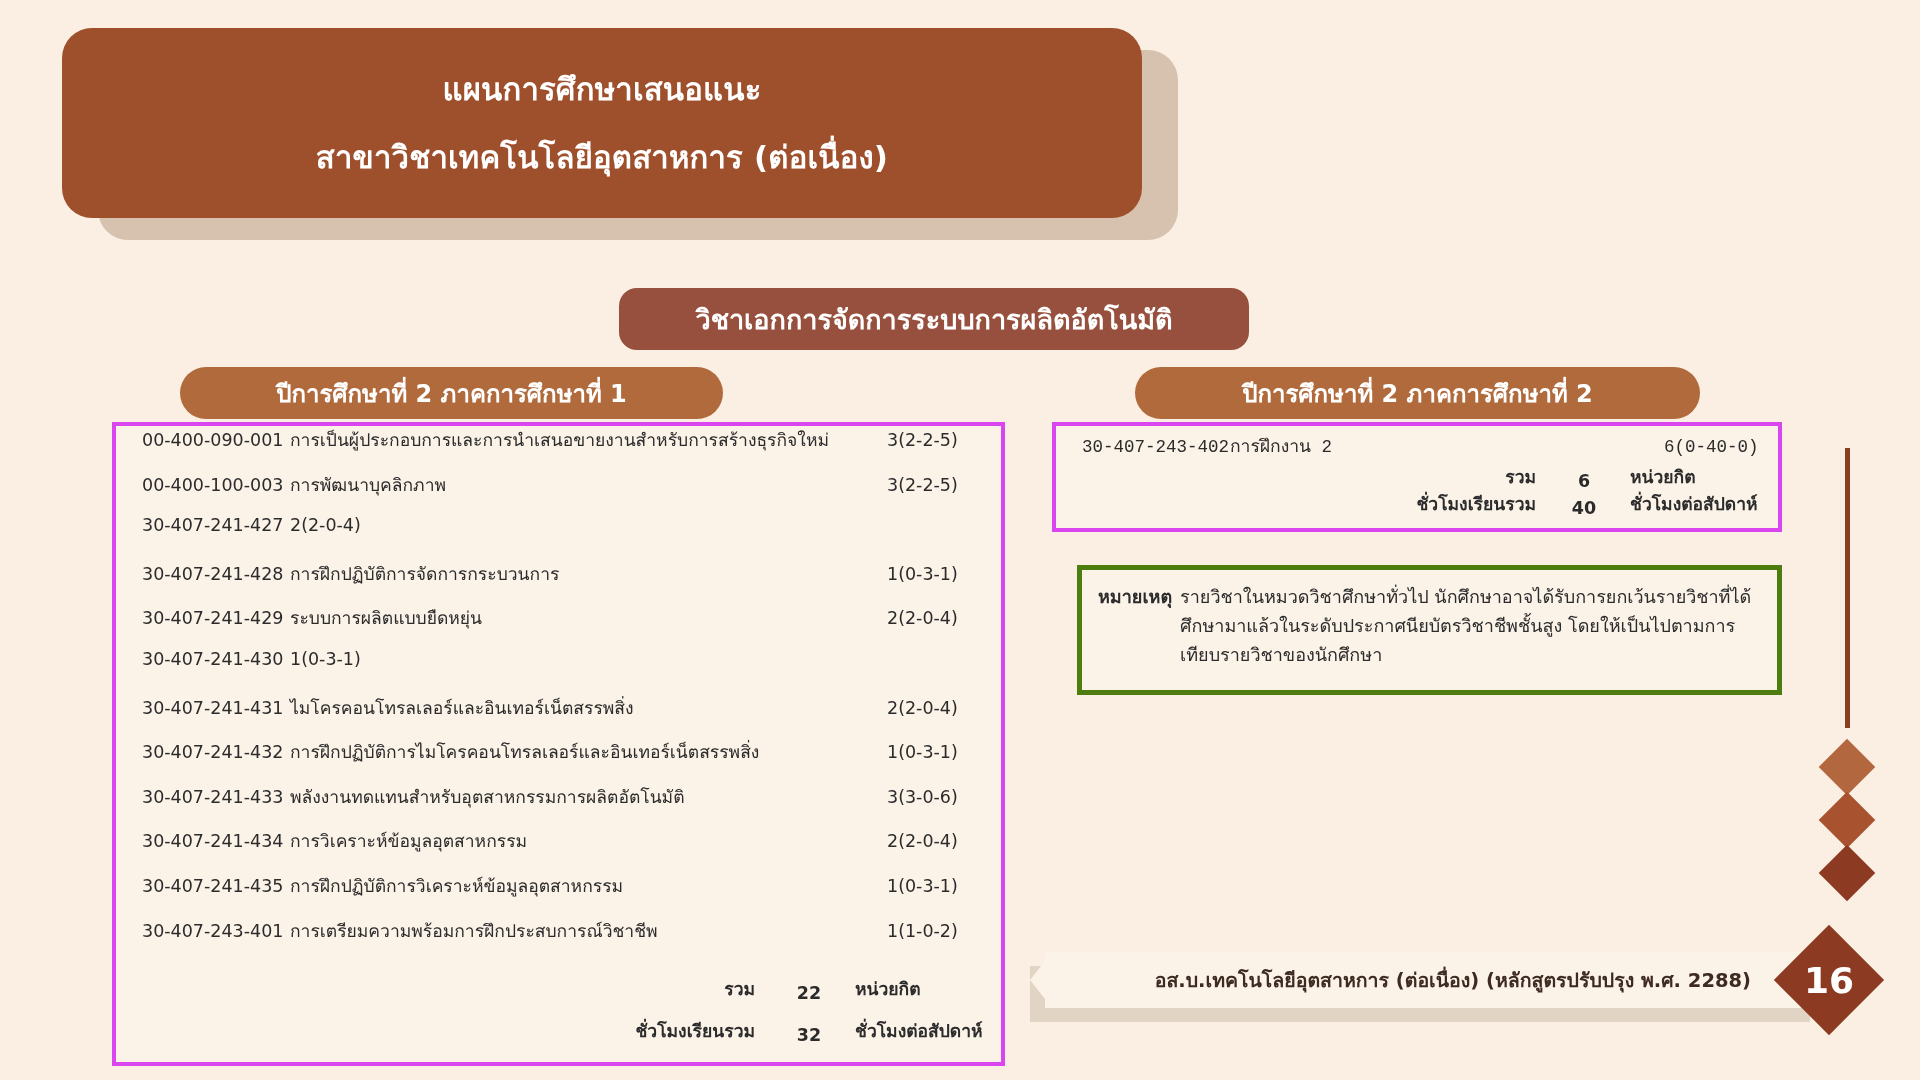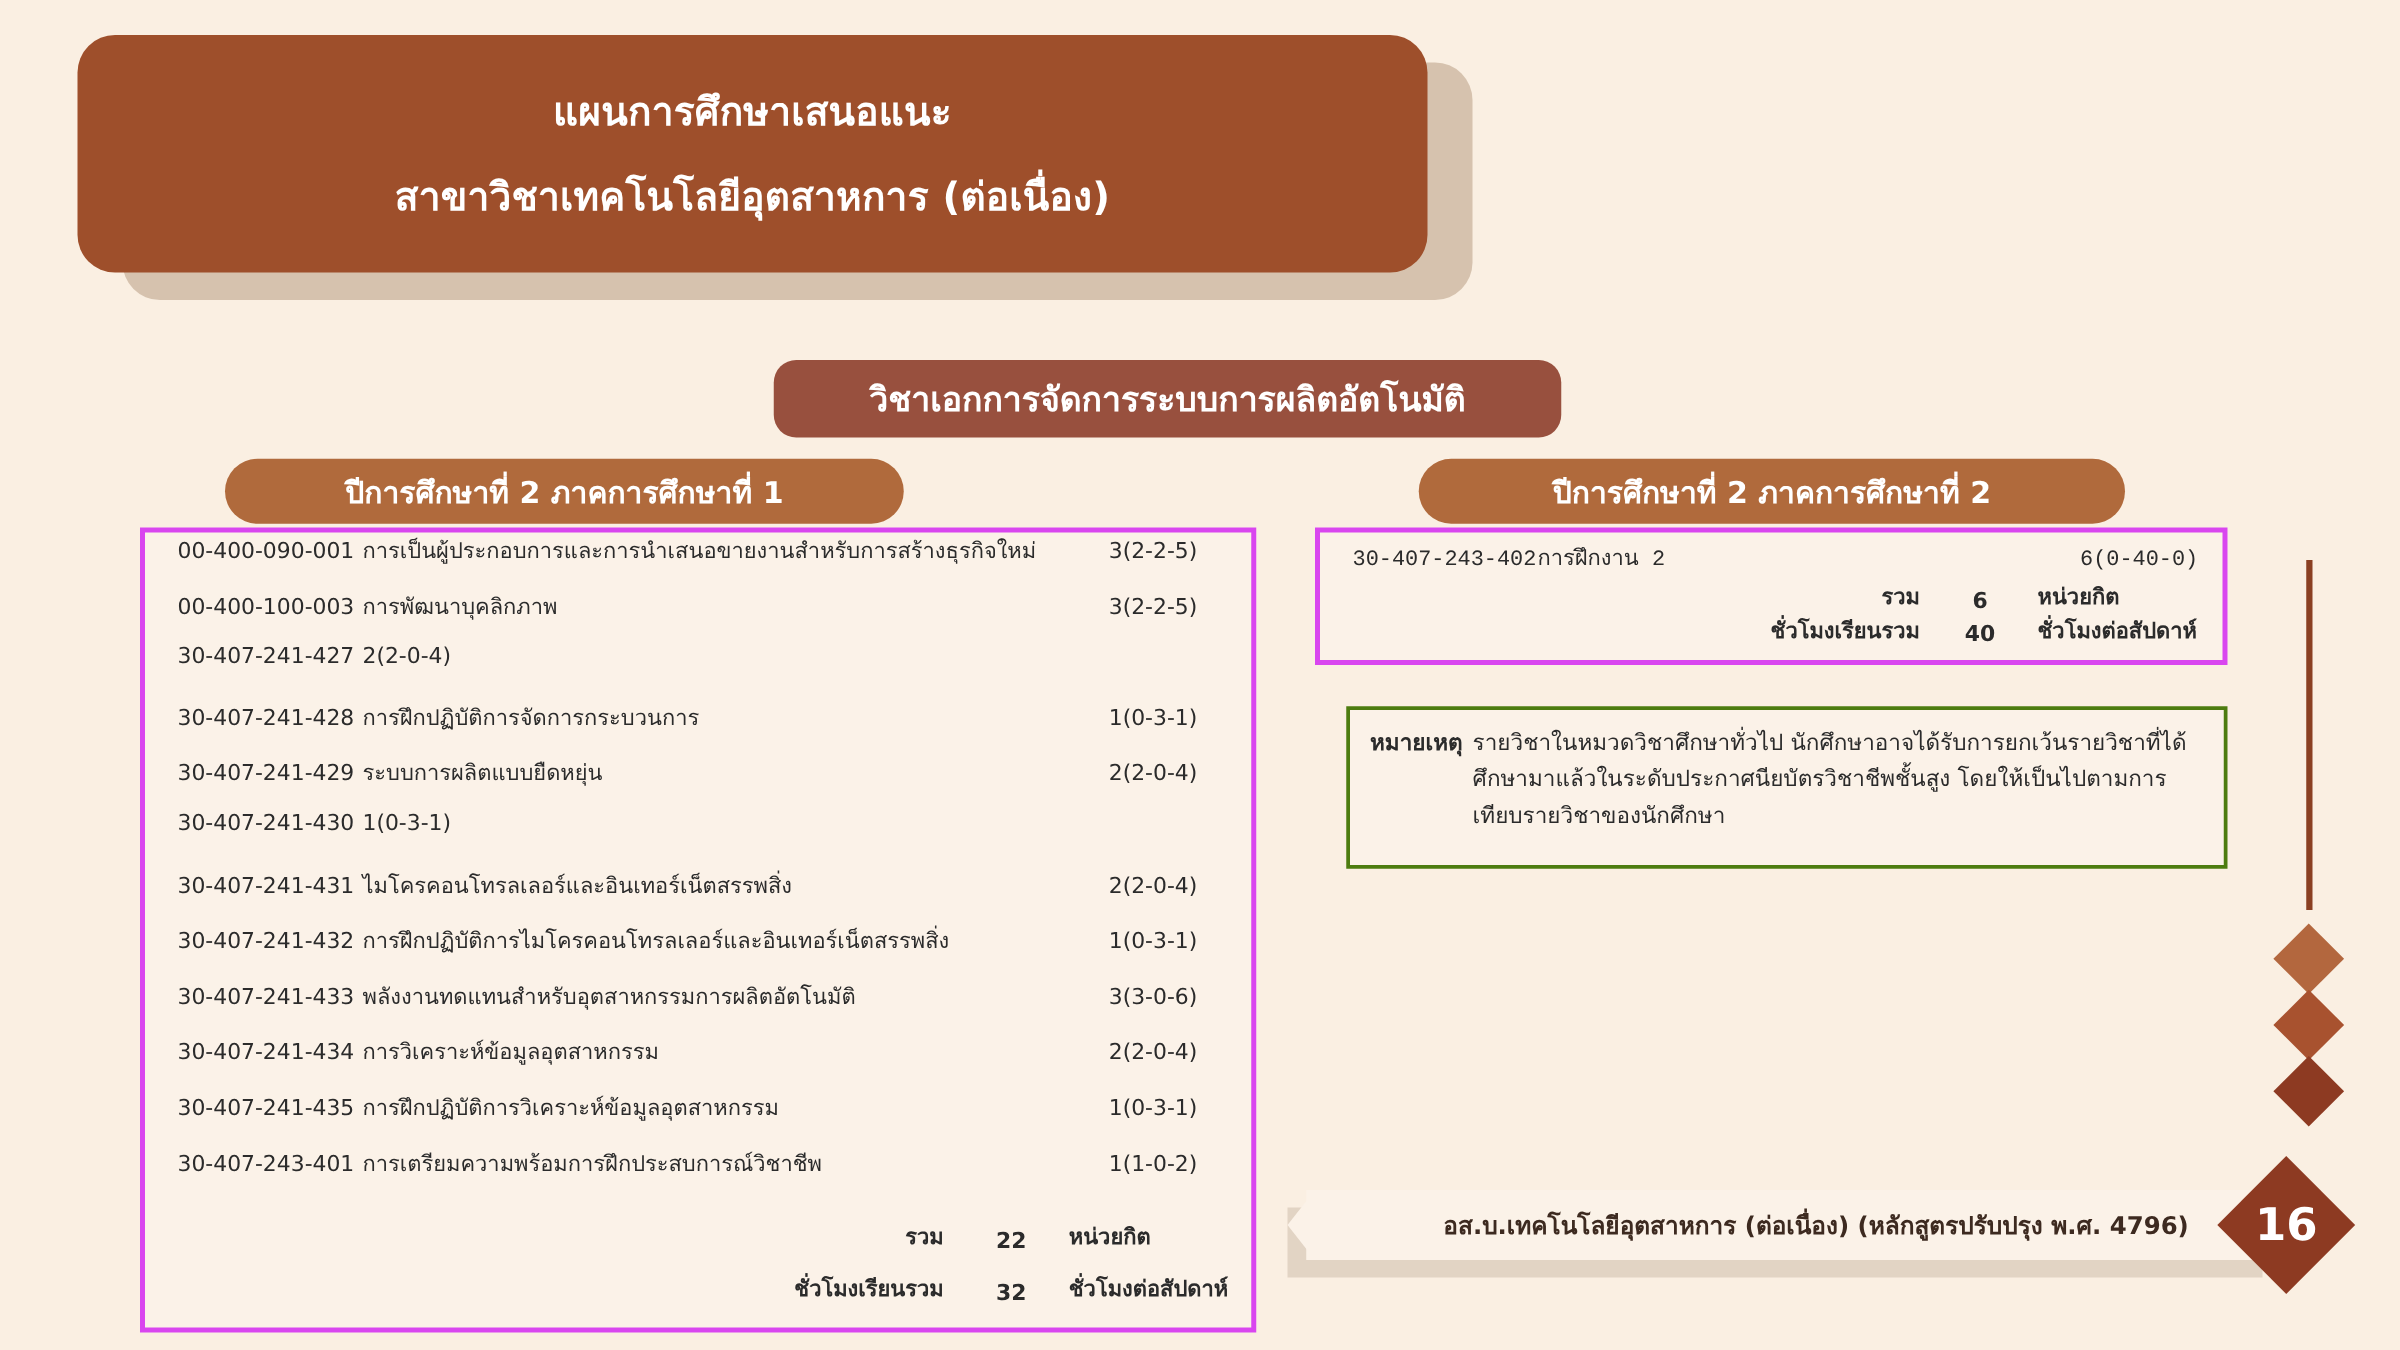--- a/index.html
+++ b/index.html
@@ -121,21 +121,21 @@
   .box-right .sum-row { height: 27px; }
   .box-right .sum-label { padding-right: 20px; }
   .box-right .sum-value { width: 56px; }
   .box-right .sum-unit { width: 152px; }
 
   
   .note-box {
     position: absolute;
     left: 1077px; top: 565px;
     width: 705px; height: 130px;
-    border: 3px solid #4d7c0f;
+    border: 5px solid #4d7c0f;
     background: #fbf2e8;
     padding: 12px 14px 10px 16px;
   }
   .note-inner { display: flex; }
   .note-label {
     font-size: 18px;
     font-weight: bold;
     color: #2b2b2b;
     flex: none;
     padding-right: 8px;
@@ -323,17 +323,17 @@
     </div>
   </div>
 
   <div class="right-bar"></div>
   <div class="diamond d1"></div>
   <div class="diamond d2"></div>
   <div class="diamond d3"></div>
 
   <div class="footer-shadow"></div>
   <div class="footer-notch"></div>
-  <div class="footer-bar">อส.บ.เทคโนโลยีอุตสาหการ (ต่อเนื่อง) (หลักสูตรปรับปรุง พ.ศ. 4796)</div>
+  <div class="footer-bar">อส.บ.เทคโนโลยีอุตสาหการ (ต่อเนื่อง) (หลักสูตรปรับปรุง พ.ศ. 2288)</div>
   <div class="page-diamond"></div>
   <div class="page-number">16</div>
 
 </div>
 
 </body></html>

